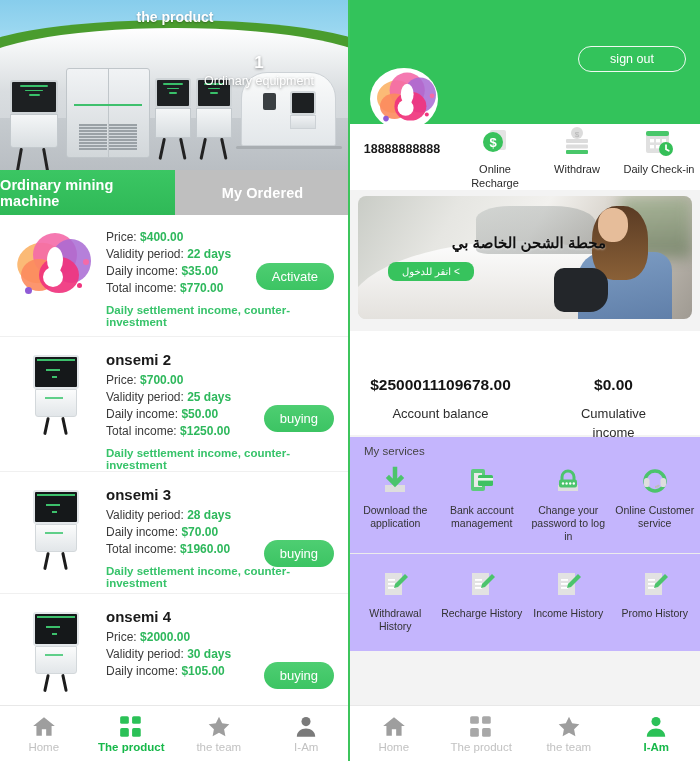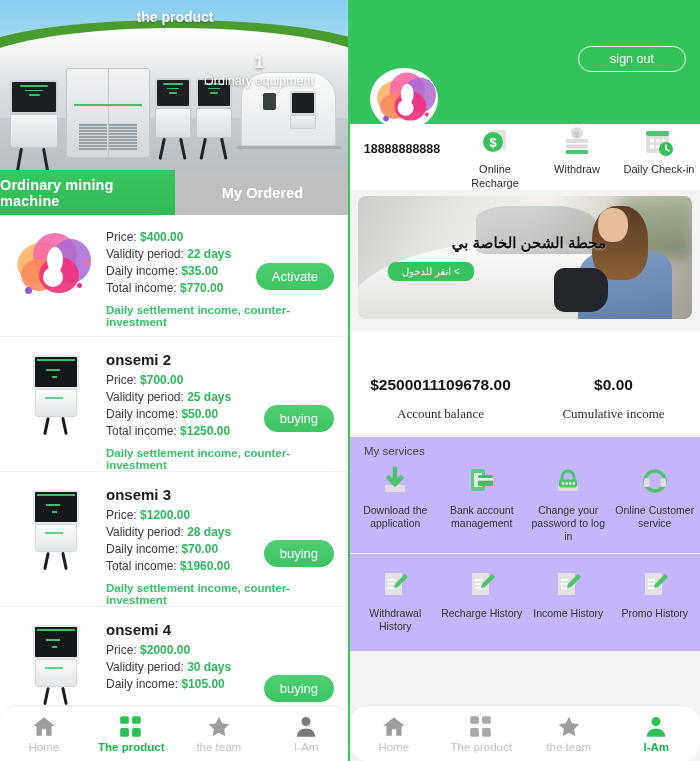--- a/index.html
+++ b/index.html
@@ -176,33 +176,33 @@
     font-size:15px; font-weight:bold; color:#111; direction:rtl;
     text-shadow:0 1px 2px rgba(255,255,255,.5); }
   .banner-btn { position:absolute; left:30px; top:66px; background:#37c35d; color:#fff;
     font-size:10px; border:none; border-radius:8px; padding:4px 14px; cursor:pointer; direction:rtl; }
 
   .bal { position:absolute; top:331px; left:0; width:350px; height:104px;
     background:#fff; display:flex; }
   .bal-cell { flex:1; text-align:center; padding-top:16px; }
   .bal-cell:first-child { padding-left:4px; }
   .bal-amt { font-size:15.5px; font-weight:bold; color:#141414;margin-top:29px; }
-  .bal-lbl { font-size:13px; color:#2c2c2c; margin-top:10px; line-height:19px;font-family:Liberation Serif, serif; }
+  .bal-lbl { font-size:13px; color:#2c2c2c; margin-top:10px; line-height:19px; }
 
   .services { position:absolute; top:437px; left:0; width:350px; background:#c4b5fd; padding-bottom:6px; }
   .svc-title { font-size:11.5px; color:#444; padding:8px 0 2px 14px; }
   .svc-grid { display:flex; padding:4px 2px 8px 2px; }
   .svc { flex:1; text-align:center; cursor:pointer; padding:2px 1px; }
   .svc .lbl { font-size:10.5px; color:#333; line-height:13px; margin-top:5px; }
   .svc-sep { height:1px; background:#ececec; margin:0 0 0 0; }
   .svc-grid2 { display:flex; padding:12px 2px 10px 2px; }
 
   
   .nav { position:absolute; bottom:0; left:0; width:350px; height:56px;
-    background:#fff; border-top:1px solid #e8e8e8; display:flex; align-items:center; z-index:30;border-radius:18px; }
+    background:#fff; border-top:1px solid #e8e8e8; display:flex; align-items:center; z-index:30; }
   .nav-item { flex:1; text-align:center; cursor:pointer; }
   .nav-item .nlbl { font-size:11.5px; color:#c2c2c2; margin-top:1px; }
   .nav-item.active .nlbl { color:#17b84a; font-weight:bold; }
   .nav-ic { width:26px; height:26px; margin:0 auto; position:relative; }
 
   svg { display:block; }
 </style>
 </head>
 <body>
 
@@ -338,22 +338,20 @@
               <div class="m-l2"></div>
               <div class="m-l3"></div>
             <div class="m-body"></div>
               <div class="m-tag"></div>
               <div class="c1"></div>
               <div class="c2"></div>
           </div>
         </div>
         <div class="prod-info">
           <div class="prod-name">onsemi 3</div>
-          <div class="prod-line"><span>Price:</span>
-            <span class="v">$1200.00</span></div>
           <div class="prod-line"><span>Validity period:</span>
             <span class="vd">28 days</span></div>
           <div class="prod-line"><span>Daily income:</span>
             <span class="v">$70.00</span></div>
           <div class="prod-line"><span>Total income:</span>
             <span class="v">$1960.00</span></div>
           <div class="prod-note">Daily settlement income, counter-investment</div>
           <button class="prod-btn" style="top:54px">buying</button>
         </div>
       </div>

